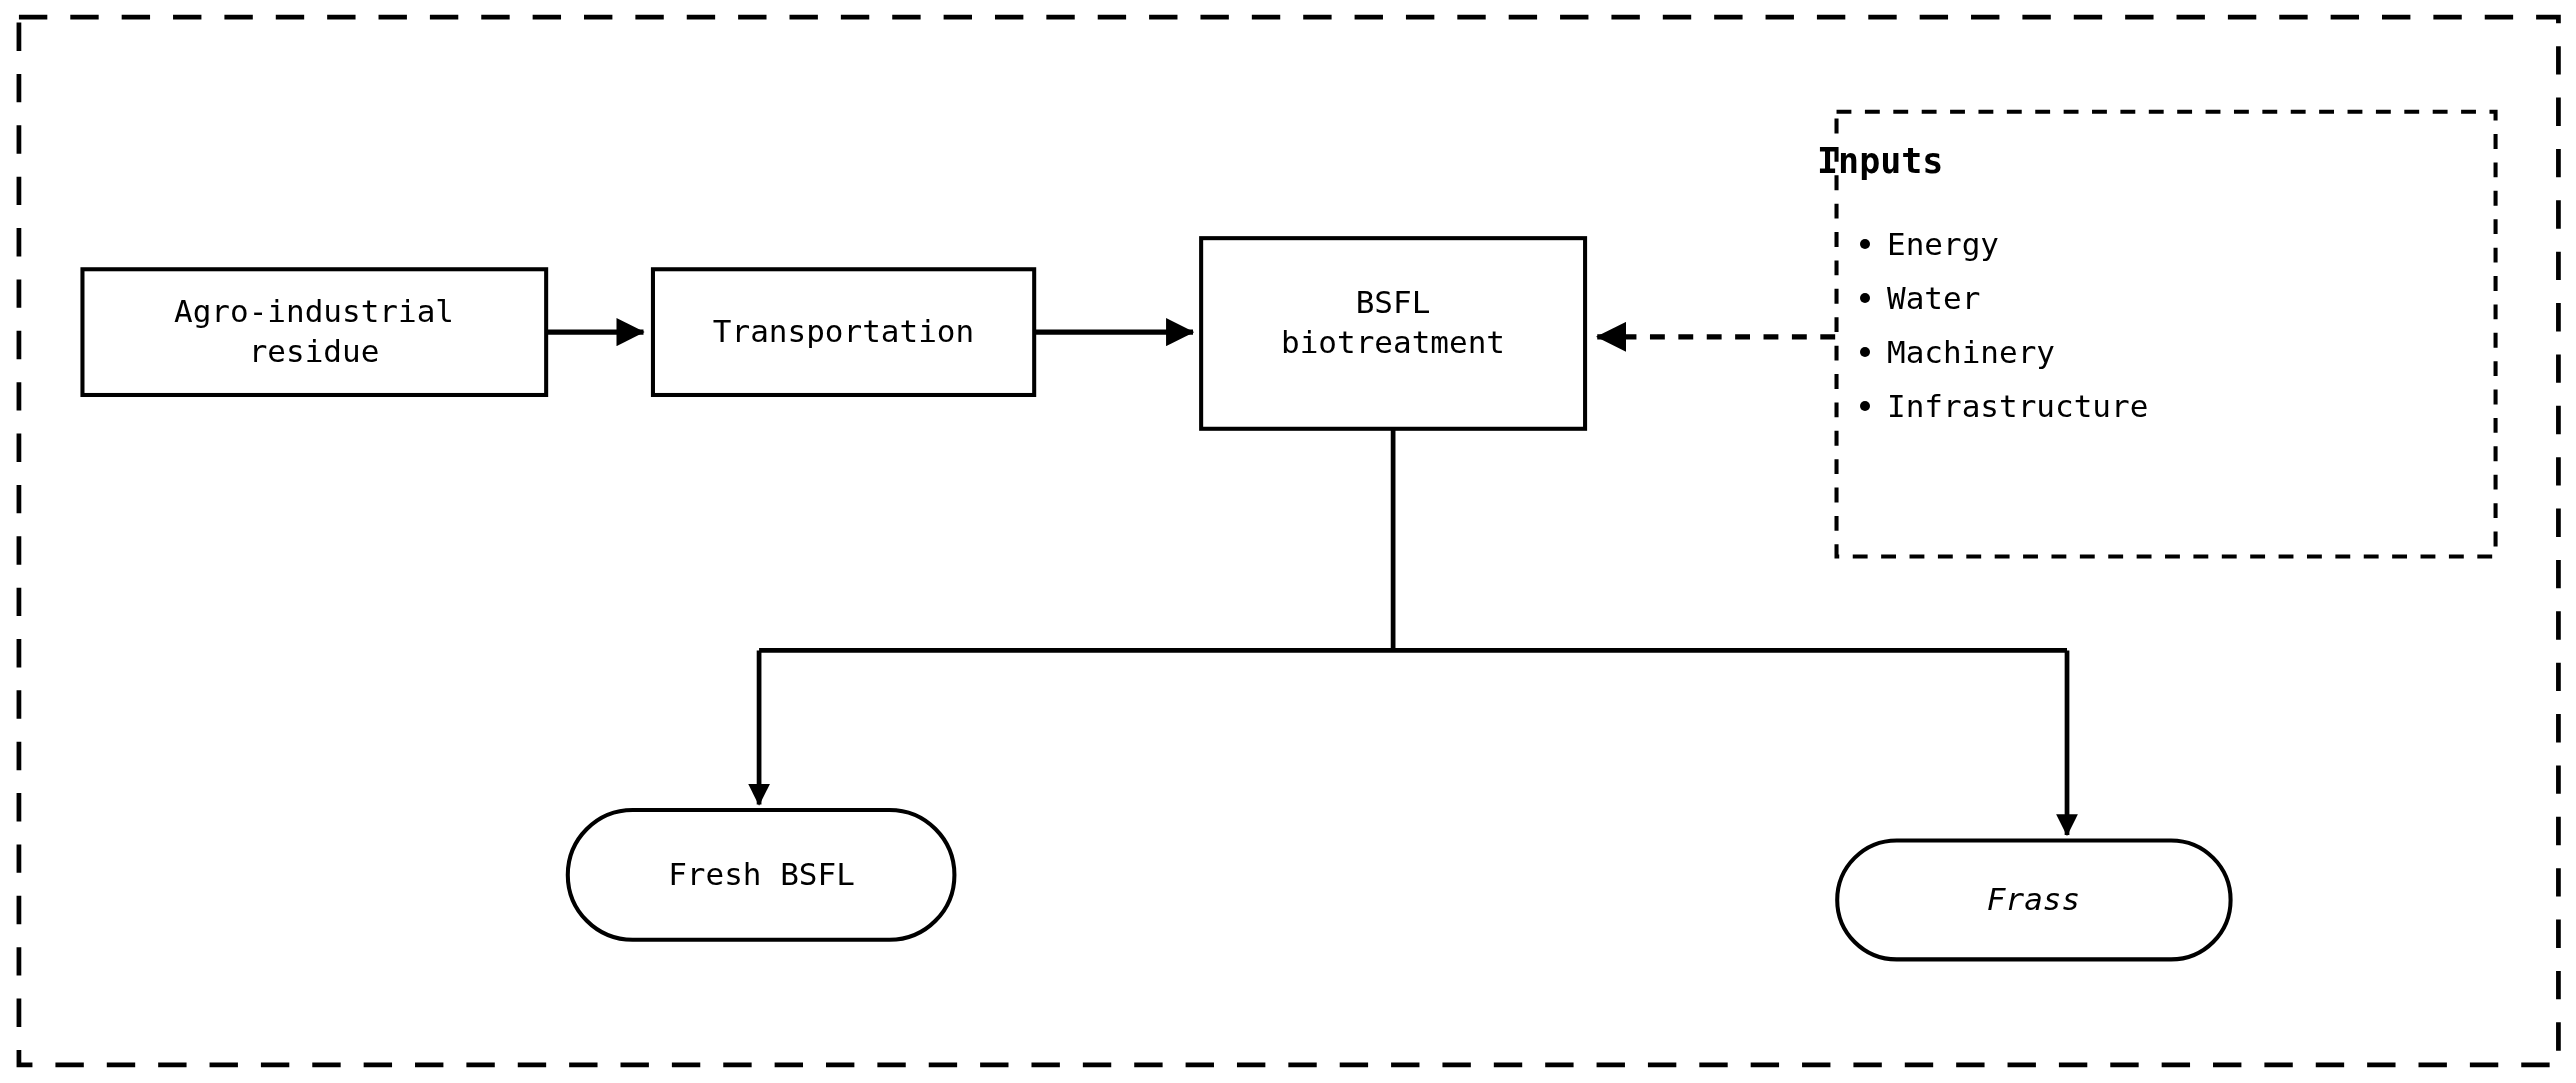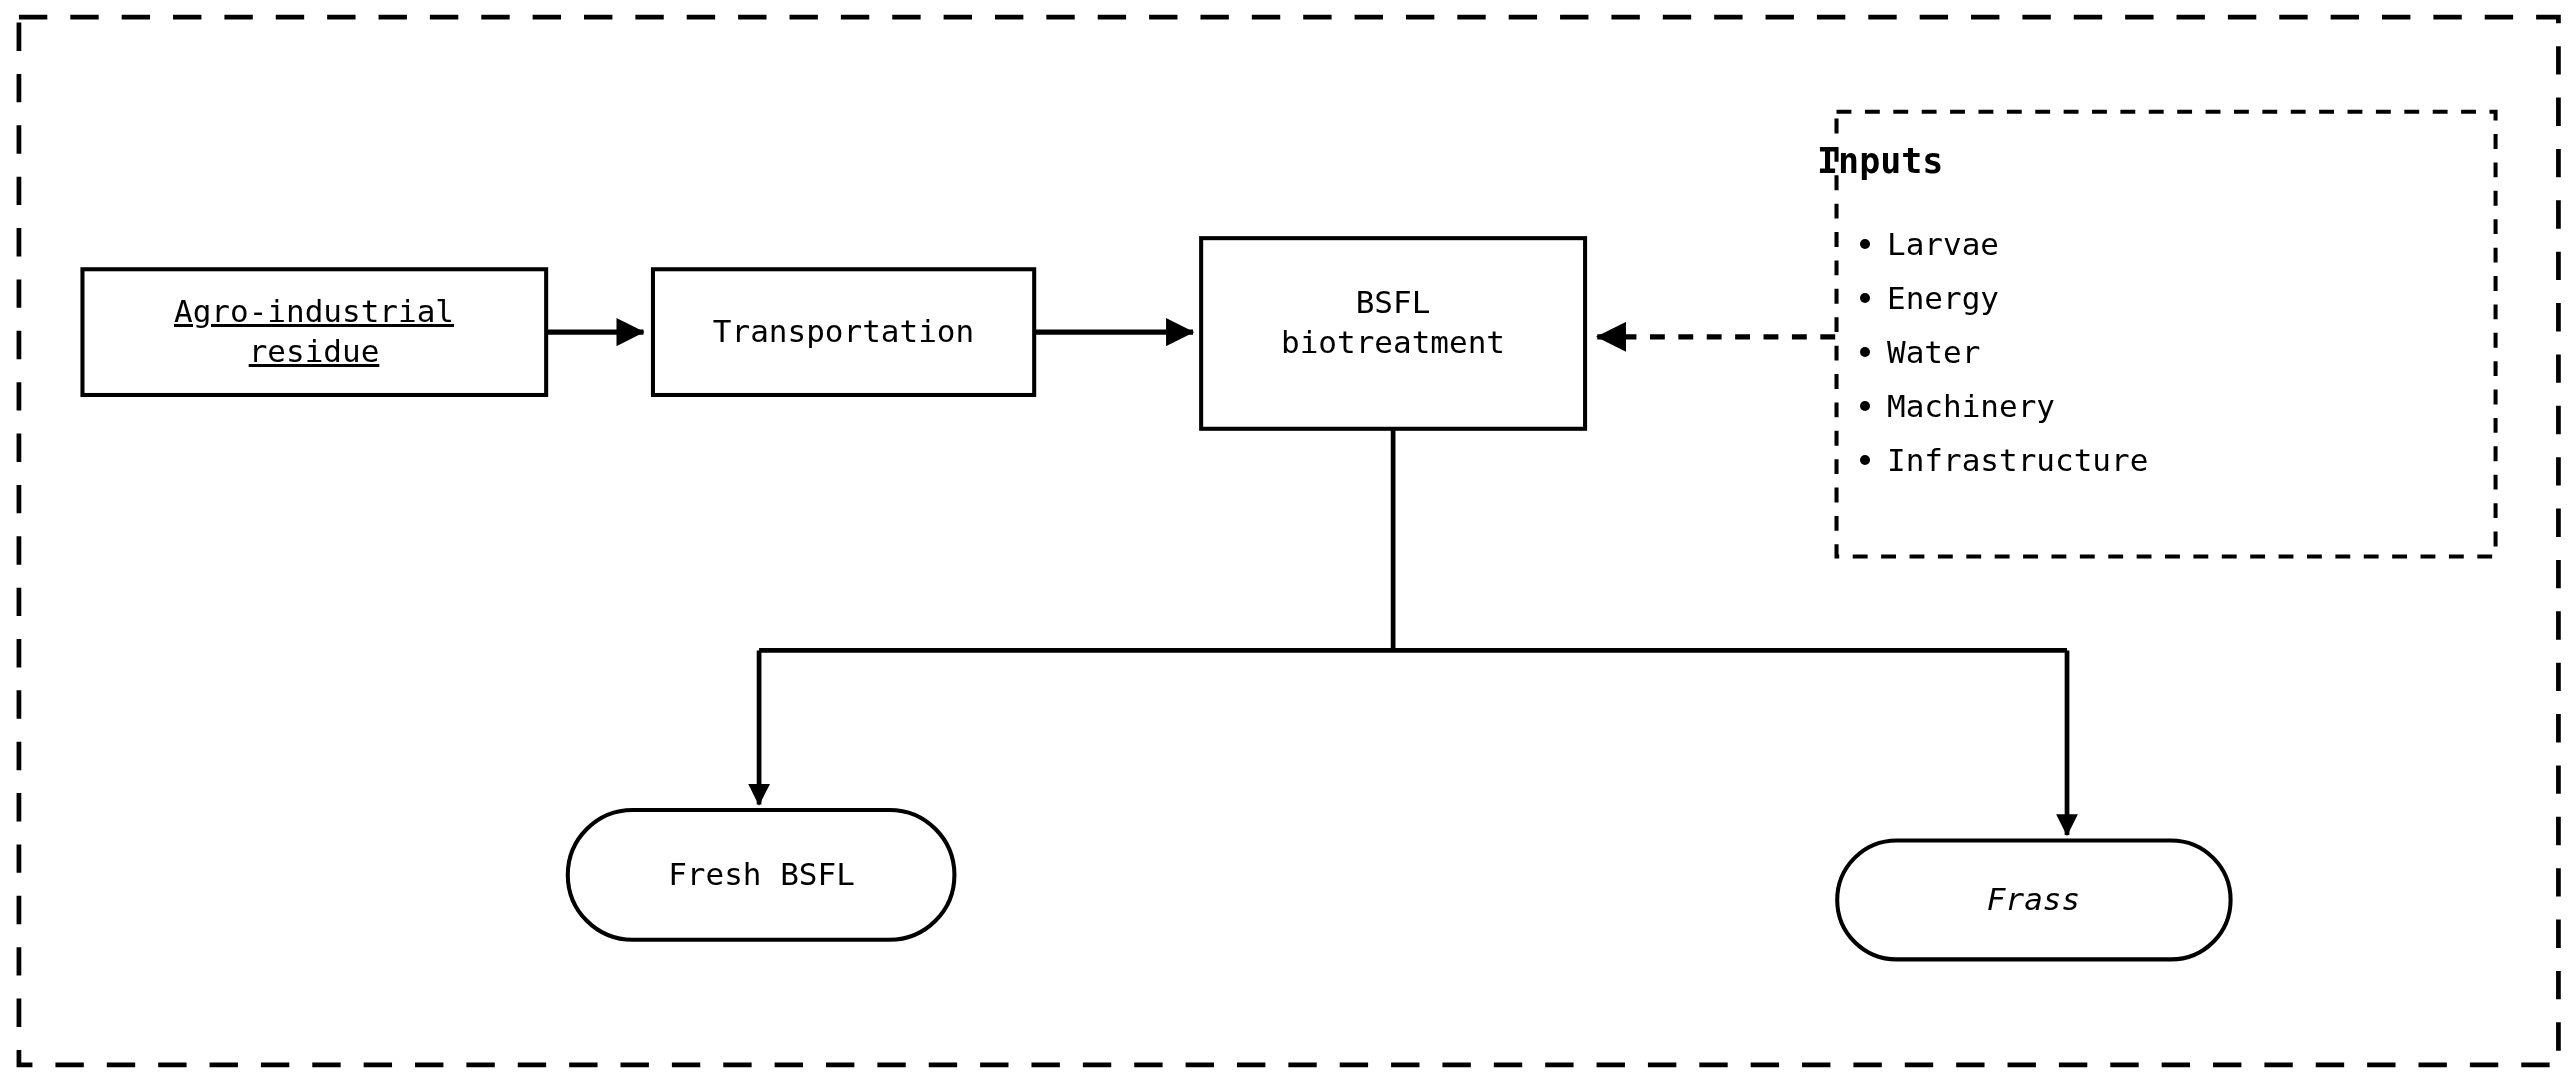--- a/index.html
+++ b/index.html
@@ -123,36 +123,35 @@
     <line x1="1530" y1="491" x2="1765" y2="491" stroke="#000000" stroke-width="8" marker-end="url(#arrow-solid)"></line>
 
     <line x1="2715" y1="498" x2="2363" y2="498" stroke="#000000" stroke-width="8" stroke-dasharray="22 20" marker-end="url(#arrow-dash)"></line>
 
     <path d="M 2061 634 L 2061 962" fill="none" stroke="#000000" stroke-width="7"></path>
     <path d="M 1123 962 L 3058 962" fill="none" stroke="#000000" stroke-width="7"></path>
     <path d="M 1123 962 L 1123 1190" fill="none" stroke="#000000" stroke-width="7" marker-end="url(#arrow-down)"></path>
     <path d="M 3058 962 L 3058 1235" fill="none" stroke="#000000" stroke-width="7" marker-end="url(#arrow-down)"></path>
   </svg>
 
-  <div class="node-label" style="left:82px; top:269px; width:464px; height:126px;text-decoration:underline;">Agro-industrial
+  <div class="node-label" style="left:82px; top:269px; width:464px; height:126px;">Agro-industrial
 residue</div>
 
   <div class="node-label" style="left:653px; top:269px; width:381px; height:126px;">Transportation</div>
 
   <div class="node-label" style="left:1201px; top:238px; width:384px; height:169px;">BSFL
 biotreatment</div>
 
   <div class="node-label" style="left:568px; top:810px; width:387px; height:130px;">Fresh BSFL</div>
 
   <div class="node-label" style="left:1837px; top:840px; width:393px; height:119px;font-style:italic;">Frass</div>
 
   <div class="inputs-panel">
     <div class="inputs-title">Inputs</div>
     <ul class="inputs-list">
-      <li>Larvae</li>
       <li>Energy</li>
       <li>Water</li>
       <li>Machinery</li>
       <li>Infrastructure</li>
     </ul>
   </div>
 
 </div>
 
 

